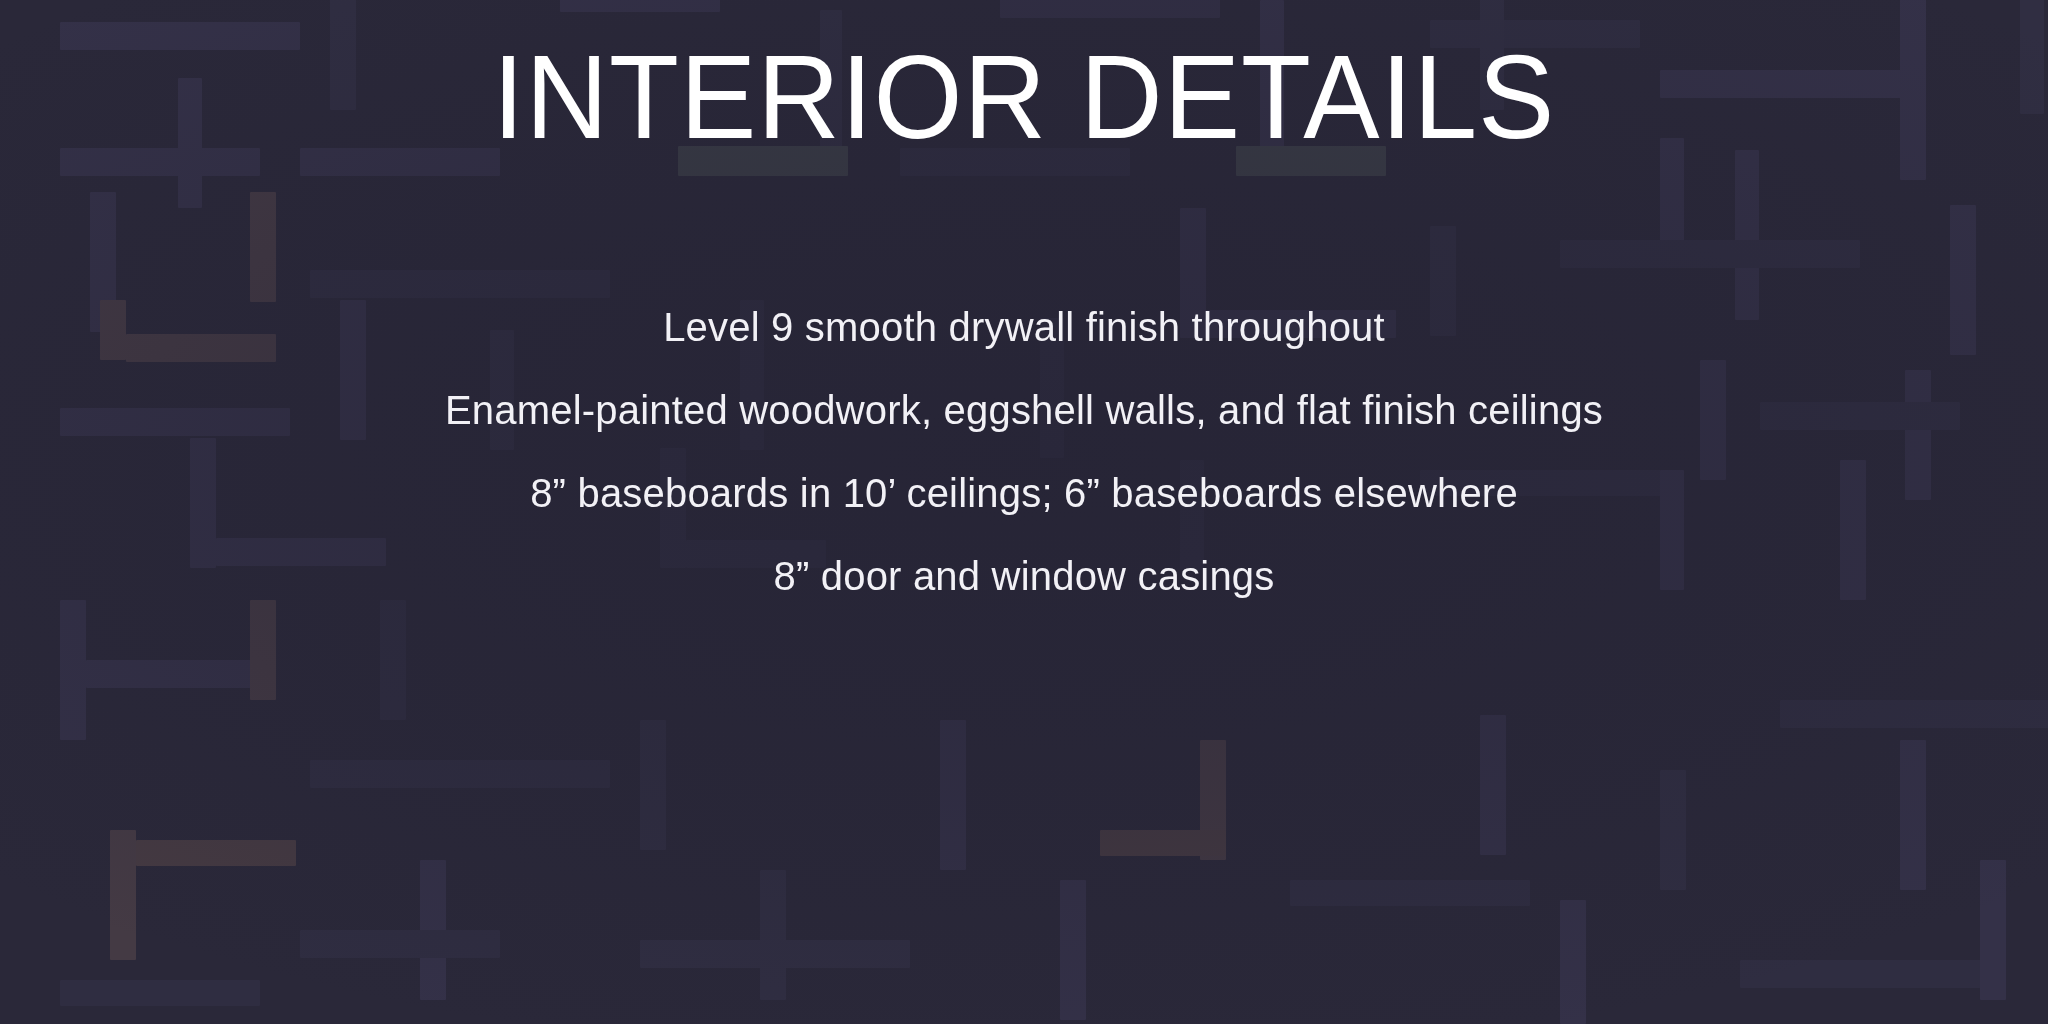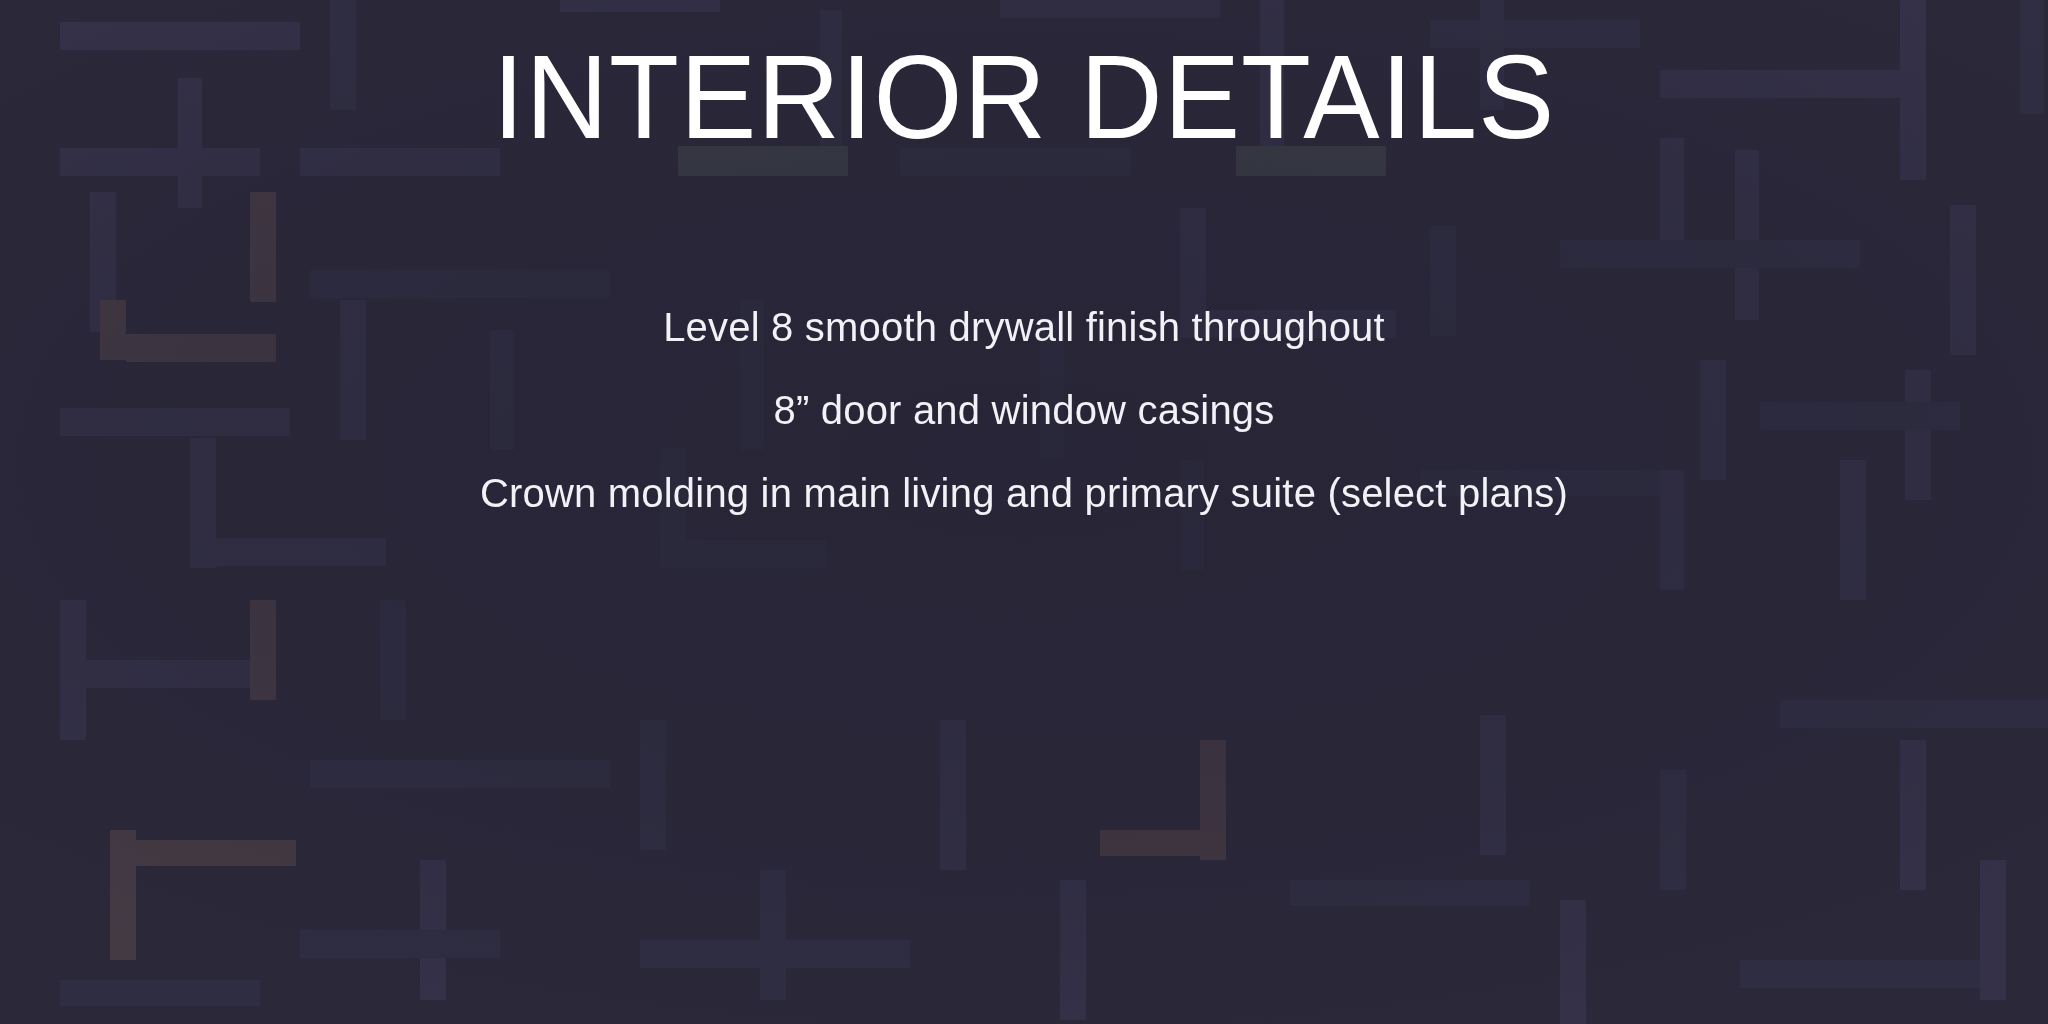--- a/index.html
+++ b/index.html
@@ -168,19 +168,20 @@
     <div class="bar" style="left:1980px;top:860px; width:26px;  height:140px;background:#343148;"></div>
     <div class="bar" style="left:60px;  top:980px; width:200px; height:26px; background:#2f2d41;"></div>
   </div>
 
   <div class="bg-overlay"></div>
 
   <div class="content">
     <h1 class="page-title">INTERIOR DETAILS</h1>
 
     <ul class="detail-list">
-      <li class="detail-item">Level 8 smooth drywall finish throughout</li>
+      <li class="detail-item">Level 9 smooth drywall finish throughout</li>
+      <li class="detail-item">Enamel-painted woodwork, eggshell walls, and flat finish ceilings</li>
+      <li class="detail-item">8” baseboards in 10’ ceilings; 6” baseboards elsewhere</li>
       <li class="detail-item">8” door and window casings</li>
-      <li class="detail-item">Crown molding in main living and primary suite (select plans)</li>
     </ul>
   </div>
 
 </div>
 
 </body></html>

